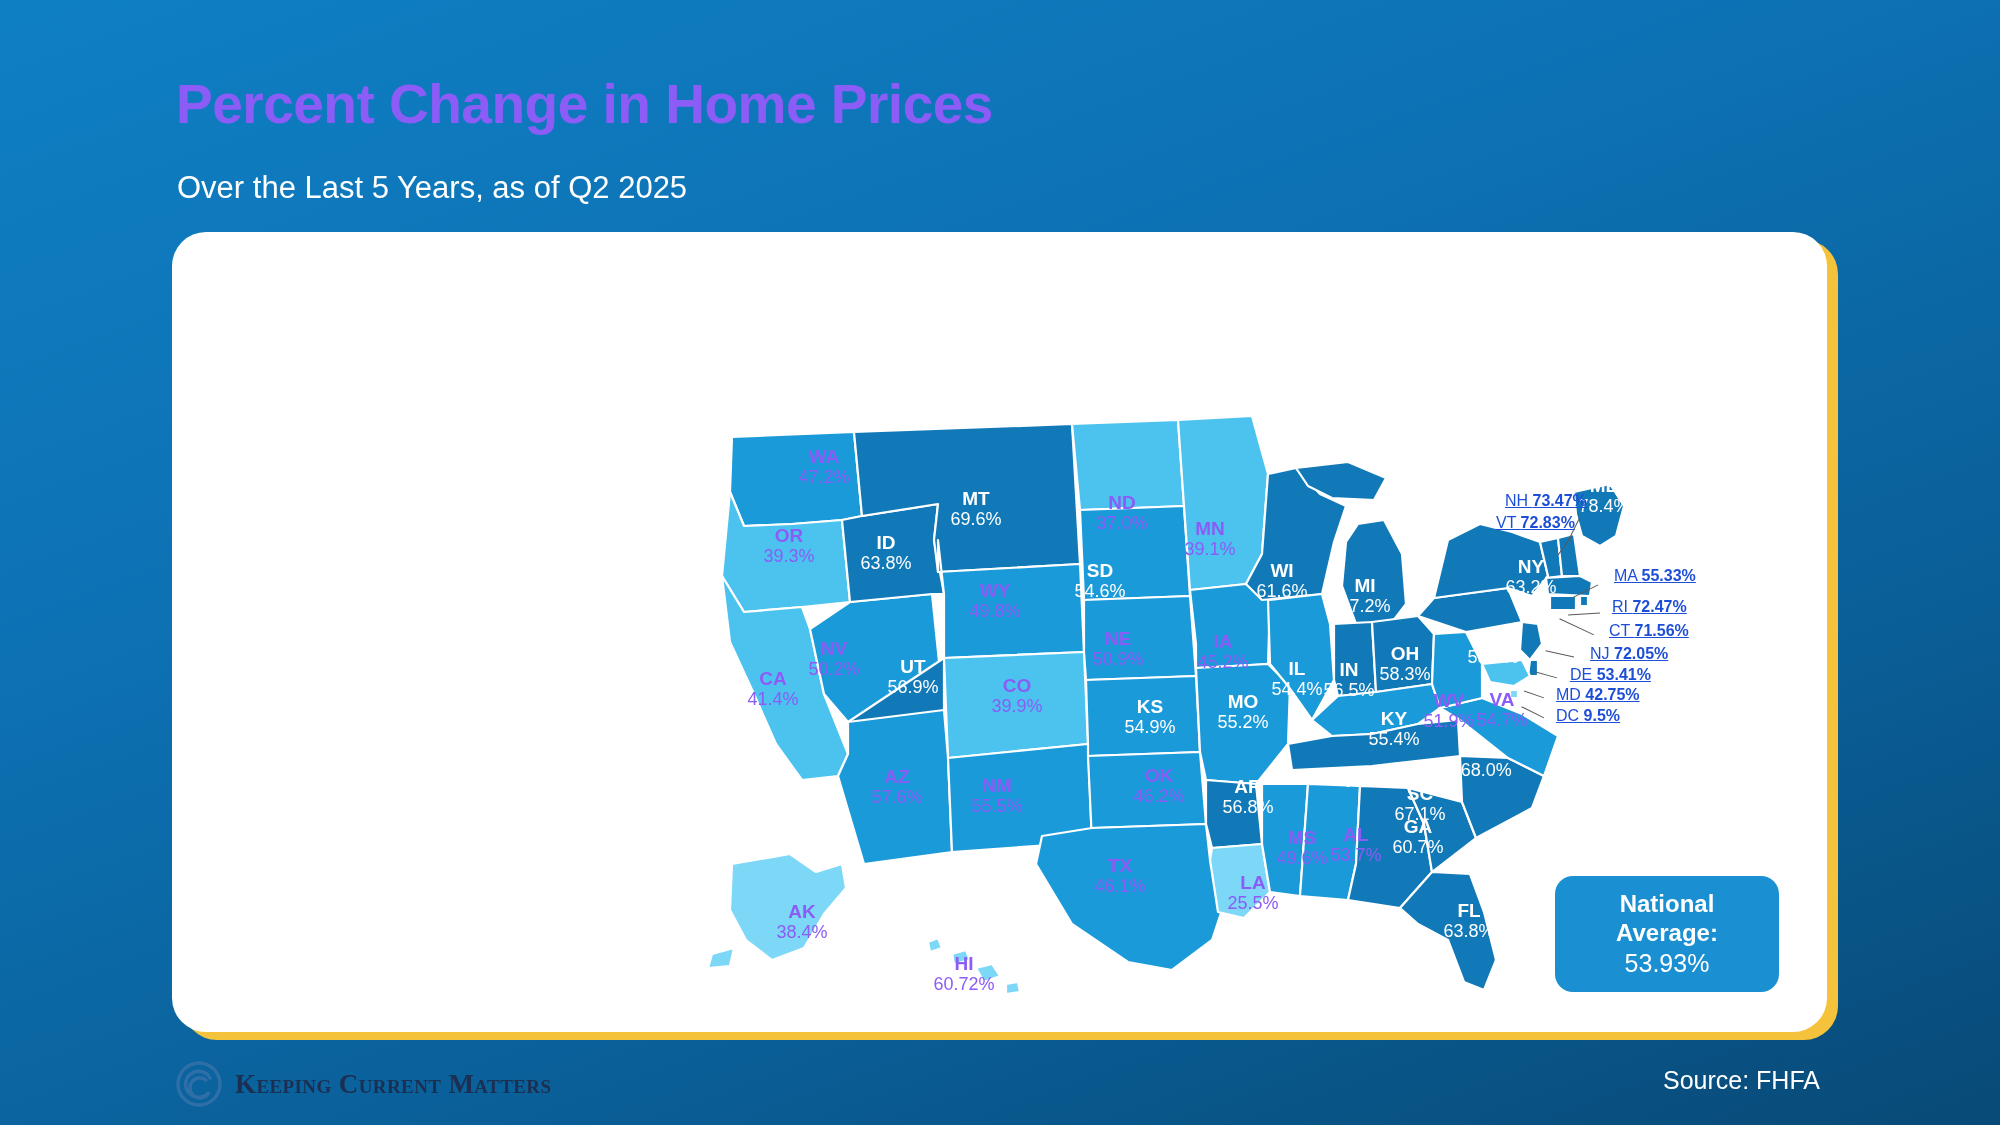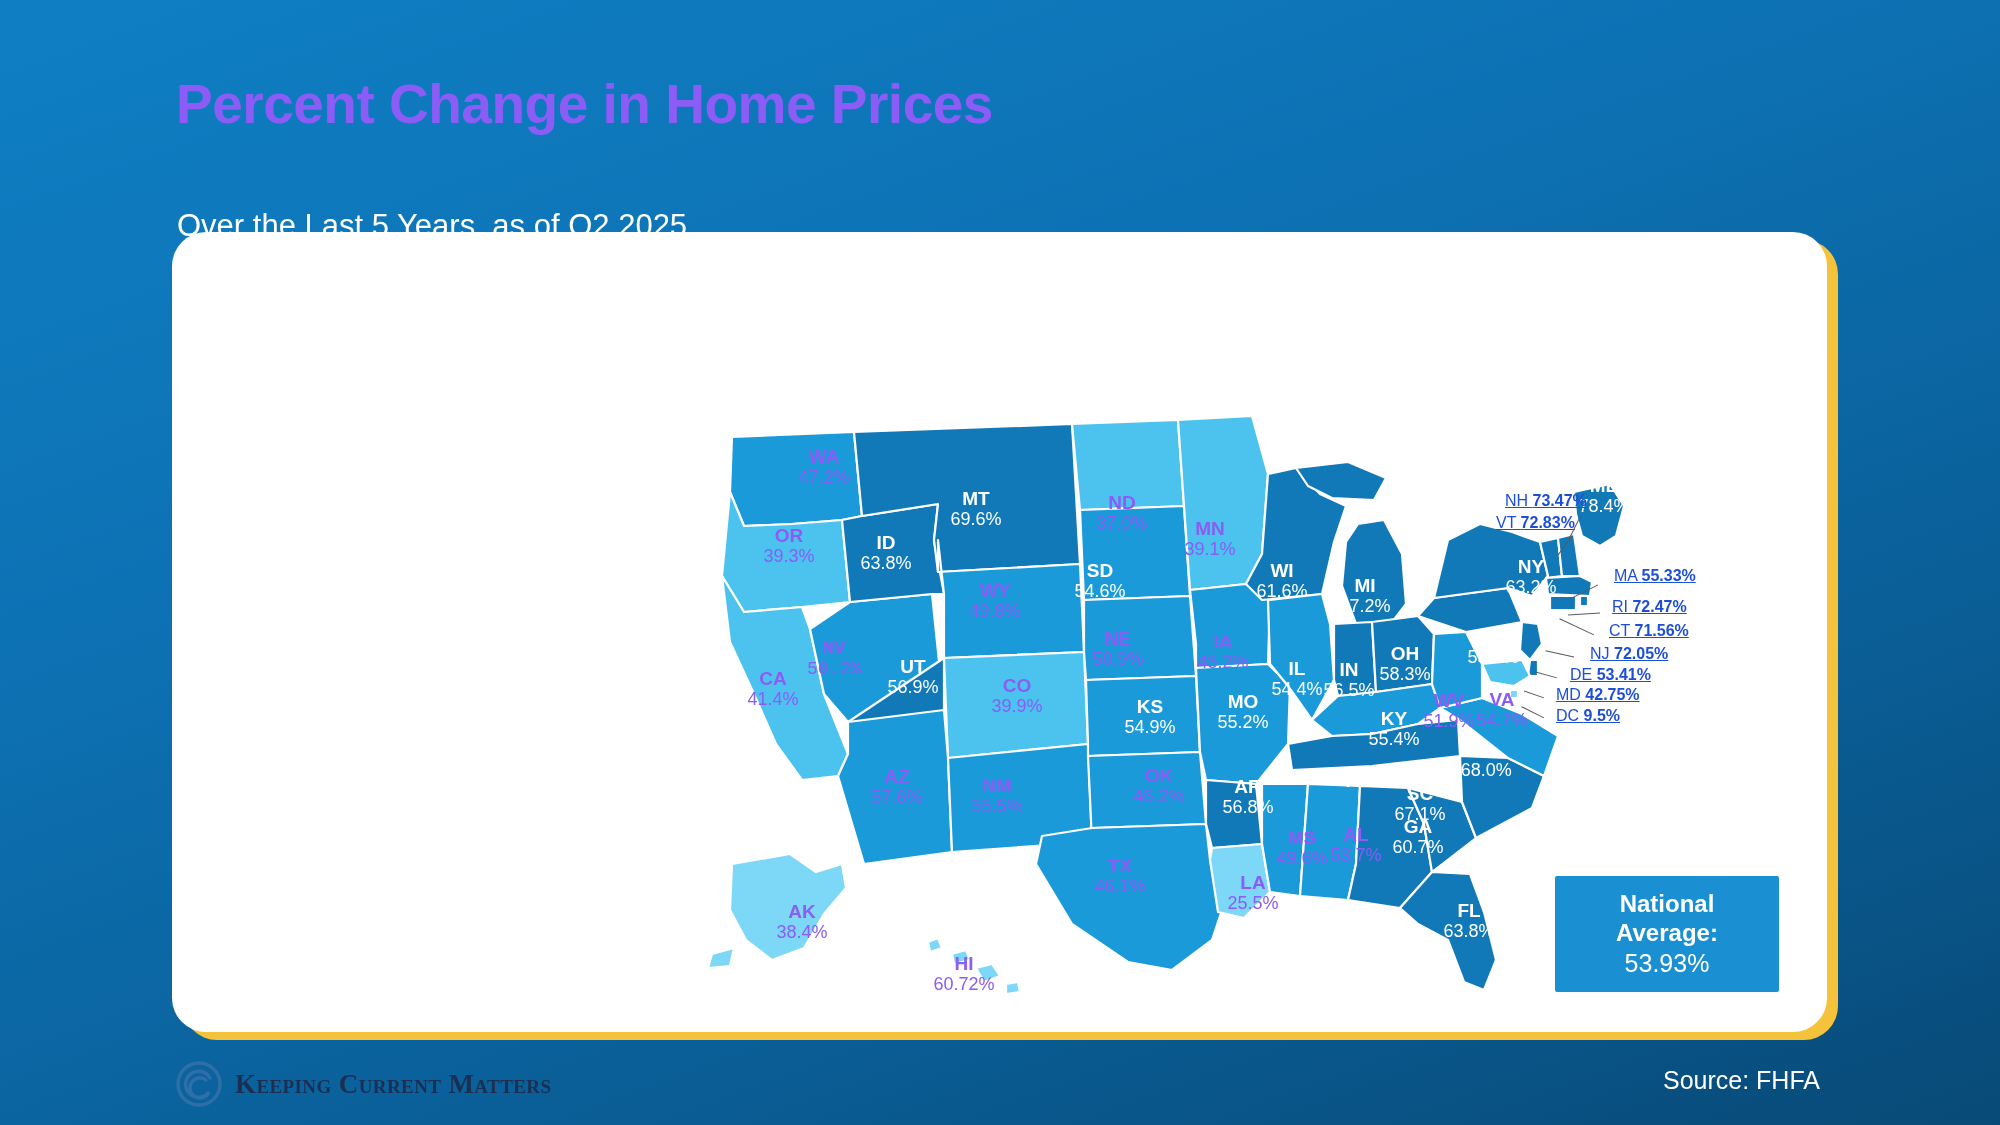--- a/index.html
+++ b/index.html
@@ -12,21 +12,20 @@
   
   #title {
     position:absolute; left:176px; top:72px;
     font-size:55px; font-weight:bold; color:#8b5cf6;
     letter-spacing:-0.5px; white-space:nowrap;
   }
   #subtitle {
     position:absolute; left:177px; top:170px;
     font-size:31px; font-weight:normal; color:#ffffff;
     white-space:nowrap;
-    margin-top:38px;
   }
   
   #card-shadow {
     position:absolute; left:183px; top:240px;
     width:1655px; height:800px;
     background:#f5c33b; border-radius:34px;
   }
   #card {
     position:absolute; left:172px; top:232px;
     width:1655px; height:800px;
@@ -47,21 +46,21 @@
   
   .callout { position:absolute; white-space:nowrap; font-size:16px; color:#1d4ed8;
              transform:translateY(-50%); pointer-events:none;text-decoration:underline; }
   .callout .ab { font-weight:normal; }
   .callout .vl { font-weight:bold; }
   .leader { position:absolute; background:#5a5a5a; height:1.4px;
             transform-origin:0 50%; }
   
   #natavg {
     position:absolute; right:48px; bottom:40px;
-    width:224px; height:116px; background:#1a8fd1; border-radius:2px;
+    width:224px; height:116px; background:#1a8fd1; border-radius:18px;
     display:flex; flex-direction:column; align-items:center; justify-content:center;
     color:#ffffff; text-align:center;
   }
   #natavg .t { font-size:24px; font-weight:bold; line-height:1.18; }
   #natavg .v { font-size:25px; font-weight:normal; margin-top:2px; }
   
   #footer { position:absolute; left:0; bottom:0; width:2000px; height:86px; }
   #logo { position:absolute; left:176px; bottom:18px; display:flex; align-items:center; gap:13px; }
   #logo .mark { width:46px; height:46px; position:relative; }
   #logo .brand { font-size:27px; color:#1b2f52; font-weight:bold;
@@ -207,21 +206,21 @@
           <span class="vl">47.2%</span>
         </div>
         <div class="lbl dark" style="left: 617px; top: 314px;">
           <span class="ab">OR</span>
           <span class="vl">39.3%</span>
         </div>
         <div class="lbl dark" style="left: 601px; top: 457px;">
           <span class="ab">CA</span>
           <span class="vl">41.4%</span>
         </div>
-        <div class="lbl dark" style="left: 662px; top: 427px; font-family: Liberation Mono, monospace;">
+        <div class="lbl dark" style="left: 662px; top: 427px;">
           <span class="ab">NV</span>
           <span class="vl">50.2%</span>
         </div>
         <div class="lbl light" style="left: 714px; top: 321px;">
           <span class="ab">ID</span>
           <span class="vl">63.8%</span>
         </div>
         <div class="lbl light" style="left: 804px; top: 277px;">
           <span class="ab">MT</span>
           <span class="vl">69.6%</span>

